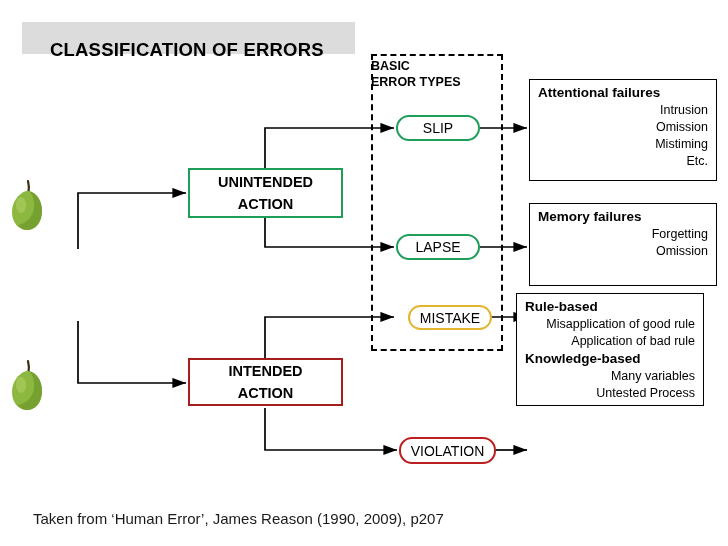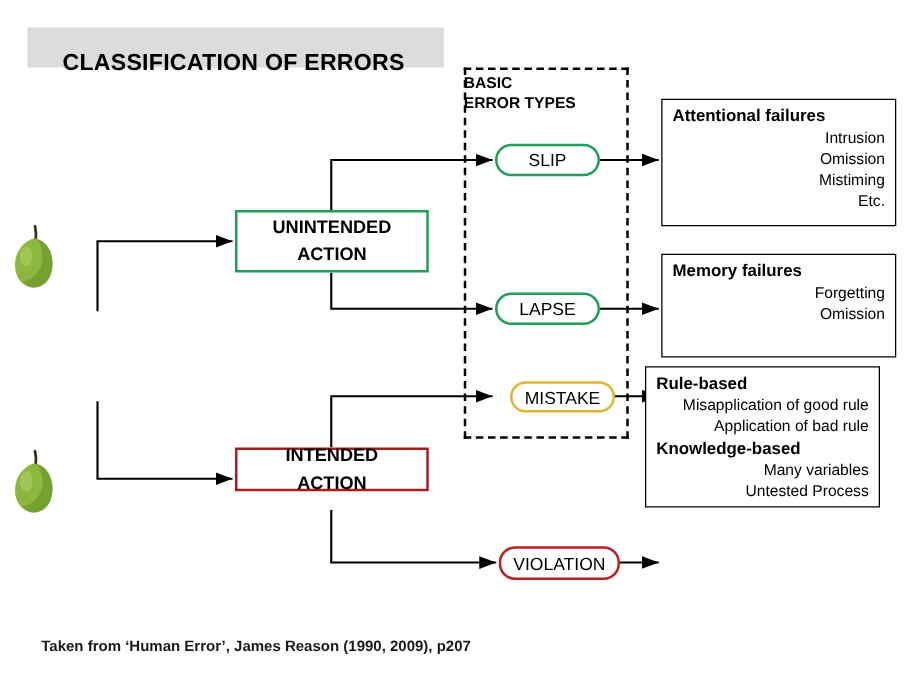--- a/index.html
+++ b/index.html
@@ -93,21 +93,21 @@
     line-height: 22px;
     text-align: center;
   }
   #box-unintended {
     left: 188px; top: 168px;
     width: 155px; height: 50px;
     border: 2.5px solid #1f9e5a;
   }
   #box-intended {
     left: 188px; top: 358px;
-    width: 155px; height: 35px;
+    width: 155px; height: 48px;
     border: 2.5px solid #a51d1d;
   }
 
   
   .err-box {
     position: absolute;
     box-sizing: border-box;
     background: #ffffff;
     display: flex;
     align-items: center;
@@ -170,24 +170,23 @@
   
   .pear {
     position: absolute;
     width: 46px; height: 58px;
   }
 
   
   .footer-note {
     position: absolute;
     left: 33px; top: 510px;
-    font-size: 12px;
+    font-size: 15px;
     color: #1a1a1a;
     white-space: nowrap;
-    font-weight: bold;
   }
 </style>
 </head>
 <body>
 
 <div id="slide">
 
   <svg id="wires" viewBox="0 0 728 546" width="728" height="546">
     <defs>
       <marker id="arrow" markerWidth="9" markerHeight="9" refX="8" refY="3" orient="auto" markerUnits="strokeWidth">

